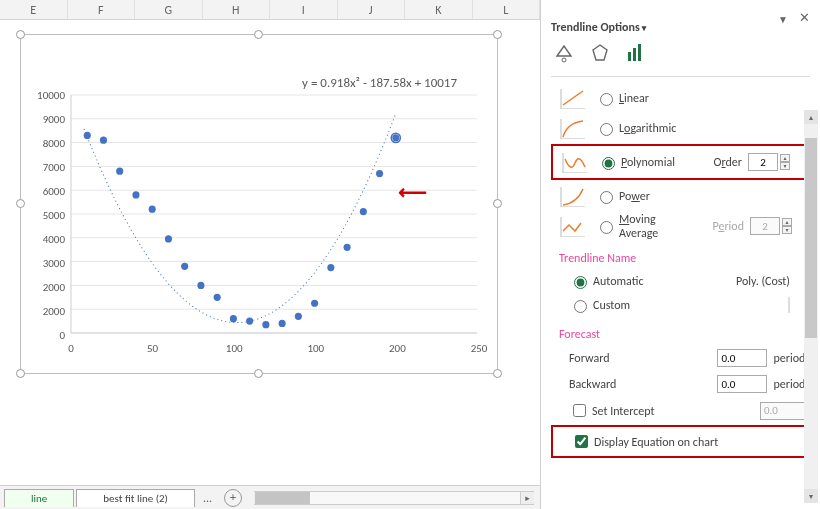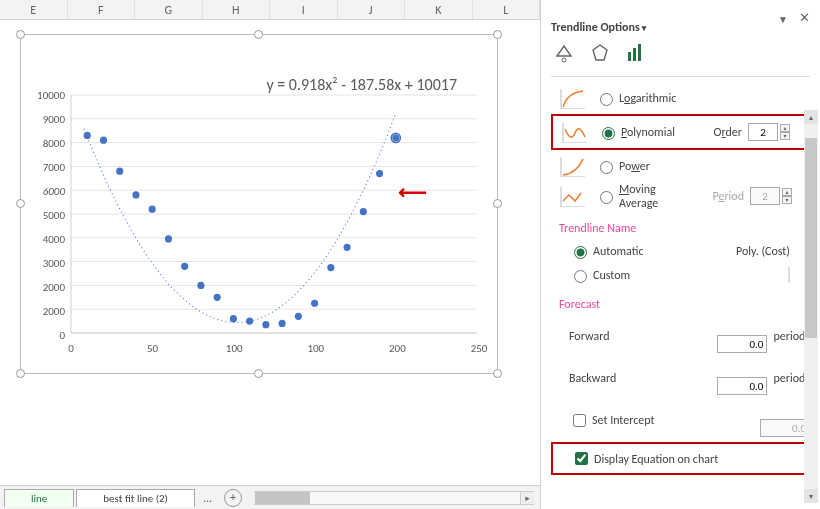--- a/index.html
+++ b/index.html
@@ -12,21 +12,21 @@
   .colhdr { display:flex; height:20px; border-bottom:1px solid #d4d4d4; }
   .colhdr div { flex:1; text-align:center; font-size:12px; color:#666; border-right:1px solid #e0e0e0; background:#f3f3f3; line-height:20px; }
 
   
   .chartwrap { position:absolute; left:20px; top:34px; width:478px; height:340px; border:1px solid #bdbdbd; background:#fff; }
   .chartwrap .handle { position:absolute; width:9px; height:9px; background:#fff; border:1px solid #999; border-radius:50%; }
   .h-tl{left:-5px;top:-5px}.h-tr{right:-5px;top:-5px}.h-bl{left:-5px;bottom:-5px}.h-br{right:-5px;bottom:-5px}
   .h-t{left:50%;top:-5px;margin-left:-5px}.h-b{left:50%;bottom:-5px;margin-left:-5px}
   .h-l{left:-5px;top:50%;margin-top:-5px}.h-r{right:-5px;top:50%;margin-top:-5px}
   .chart-title{ text-align:center; font-size:15px; color:#595959; margin-top:10px; }
-  .eq { position:absolute; right:40px; top:40px; font-size:16px; color:#595959; }
+  .eq { position:absolute; right:40px; top:40px; font-size:13px; color:#595959; }
   .plot { position:absolute; left:50px; top:60px; right:20px; bottom:40px; }
   .plot svg { width:100%; height:100%; overflow:visible; }
   .ytick { position:absolute; left:0; width:44px; text-align:right; font-size:11px; color:#595959; transform:translateY(-50%);}
   .xtick { position:absolute; bottom:18px; font-size:11px; color:#595959; transform:translateX(-50%);}
   .gridline { stroke:#e6e6e6; stroke-width:1; }
   .axisline { stroke:#d0d0d0; stroke-width:1; }
   .dot { fill:#4472c4; }
   .trend { fill:none; stroke:#4472c4; stroke-width:1; stroke-dasharray:1 3; }
   .arrow { position:absolute; color:#d40000; font-size:20px; font-weight:bold; }
 
@@ -57,21 +57,21 @@
   .opt-row input[type=radio]{ margin-right:6px; accent-color:#217346;}
   .opt-row .lbl { font-size:12px; }
   .opt-row .u { text-decoration:underline; }
   .order-box { width:30px; height:18px; border:1px solid #aaa; text-align:center; font-size:11px; margin-left:6px;}
   .spin { display:inline-flex; flex-direction:column; margin-left:2px;}
   .spin span{font-size:6px;line-height:6px;color:#666;border:1px solid #aaa;width:10px;text-align:center;background:#f4f4f4;cursor:pointer;}
   .redbox { border:2px solid #c00000; margin:1px 0; padding:1px 0;}
   .section-hdr{ font-size:12px; color:#ec4899; margin:10px 0 4px 8px;}
   .sub-row{ display:flex; align-items:center; padding:4px 0 4px 18px; font-size:12px;}
   .sub-row input[type=radio],.sub-row input[type=checkbox]{ margin-right:6px; accent-color:#217346;}
-  .num-input{ width:50px; height:18px; border:1px solid #aaa; font-size:11px; padding:0 3px; text-align:right;margin-top:16px;}
+  .num-input{ width:50px; height:18px; border:1px solid #aaa; font-size:11px; padding:0 3px; text-align:left;}
   .sub-row .spacer{flex:1}
   .greyed{color:#aaa}
   .pane-scroll{position:absolute; right:2px; top:110px; bottom:6px; width:14px; background:#f0f0f0;}
   .pane-scroll .thumb{position:absolute; left:1px; right:1px; top:28px; height:200px; background:#c8c8c8;}
   .pane-scroll .ar{position:absolute;left:0;right:0;height:14px;background:#e4e4e4;text-align:center;font-size:8px;line-height:14px;color:#666;cursor:pointer;}
   .pane-scroll .arT{top:0}.pane-scroll .arB{bottom:0}
   .hr{height:1px;background:#dcdcdc;margin:6px 0;}
   .poly-extra{position:absolute; right:18px; display:flex; align-items:center;}
   .autolbl{position:absolute; right:20px; font-size:12px;}
   .periods{font-size:12px; margin-left:6px;}
@@ -146,21 +146,21 @@
             <circle cx="320" cy="41.400000000000006" r="4.5" fill="none" stroke="#4472c4" stroke-width="1.5"></circle>
           </svg>
       </div>
       <div class="arrow" style="right:70px; top:145px;">⟵</div>
     <div class="ytick" style="top: 300px;">0</div>
         <div class="ytick" style="top: 276px;">2000</div>
         <div class="ytick" style="top: 252px;">2000</div>
         <div class="ytick" style="top: 228px;">3000</div>
         <div class="ytick" style="top: 204px;">4000</div>
         <div class="ytick" style="top: 180px;">5000</div>
-        <div class="ytick" style="top: 156px; font-style: italic;">6000</div>
+        <div class="ytick" style="top: 156px;">6000</div>
         <div class="ytick" style="top: 132px;">7000</div>
         <div class="ytick" style="top: 108px;">8000</div>
         <div class="ytick" style="top: 84px;">9000</div>
         <div class="ytick" style="top: 60px;">10000</div>
         <div class="xtick" style="left: 50px;">0</div>
         <div class="xtick" style="left: 131.6px;">50</div>
         <div class="xtick" style="left: 213.2px;">100</div>
         <div class="xtick" style="left: 294.8px;">100</div>
         <div class="xtick" style="left: 376.4px;">200</div>
         <div class="xtick" style="left: 458px;">250</div>
@@ -199,20 +199,31 @@
       <div class="ic">
           <svg viewBox="0 0 22 22">
             <rect x="3" y="10" width="3" height="9" fill="#217346"></rect>
             <rect x="8" y="6" width="3" height="13" fill="#217346"></rect>
             <rect x="13" y="2" width="3" height="17" fill="#217346"></rect>
           </svg>
         </div>
     </div>
     <div class="hr"></div>
 
+    <div class="opt-row">
+      <span class="sample">
+          <svg viewBox="0 0 28 22">
+            <line x1="2" y1="22" x2="2" y2="2" stroke="#bbb"></line>
+            <line x1="2" y1="22" x2="26" y2="22" stroke="#bbb"></line>
+            <path d="M4 18 L24 4" stroke="#ed7d31" stroke-width="1.5" fill="none"></path>
+          </svg>
+        </span>
+      <input type="radio" name="tt" style="">
+      <span class="lbl"><span class="u">L</span><span>inear</span></span>
+    </div>
     <div class="opt-row">
       <span class="sample">
           <svg viewBox="0 0 28 22">
             <line x1="2" y1="22" x2="2" y2="2" stroke="#bbb"></line>
             <line x1="2" y1="22" x2="26" y2="22" stroke="#bbb"></line>
             <path d="M4 20 Q8 6 24 4" stroke="#ed7d31" stroke-width="1.5" fill="none"></path>
           </svg>
         </span>
       <input type="radio" name="tt" style="">
       <span class="lbl">L<span class="u">o</span>garithmic</span>

